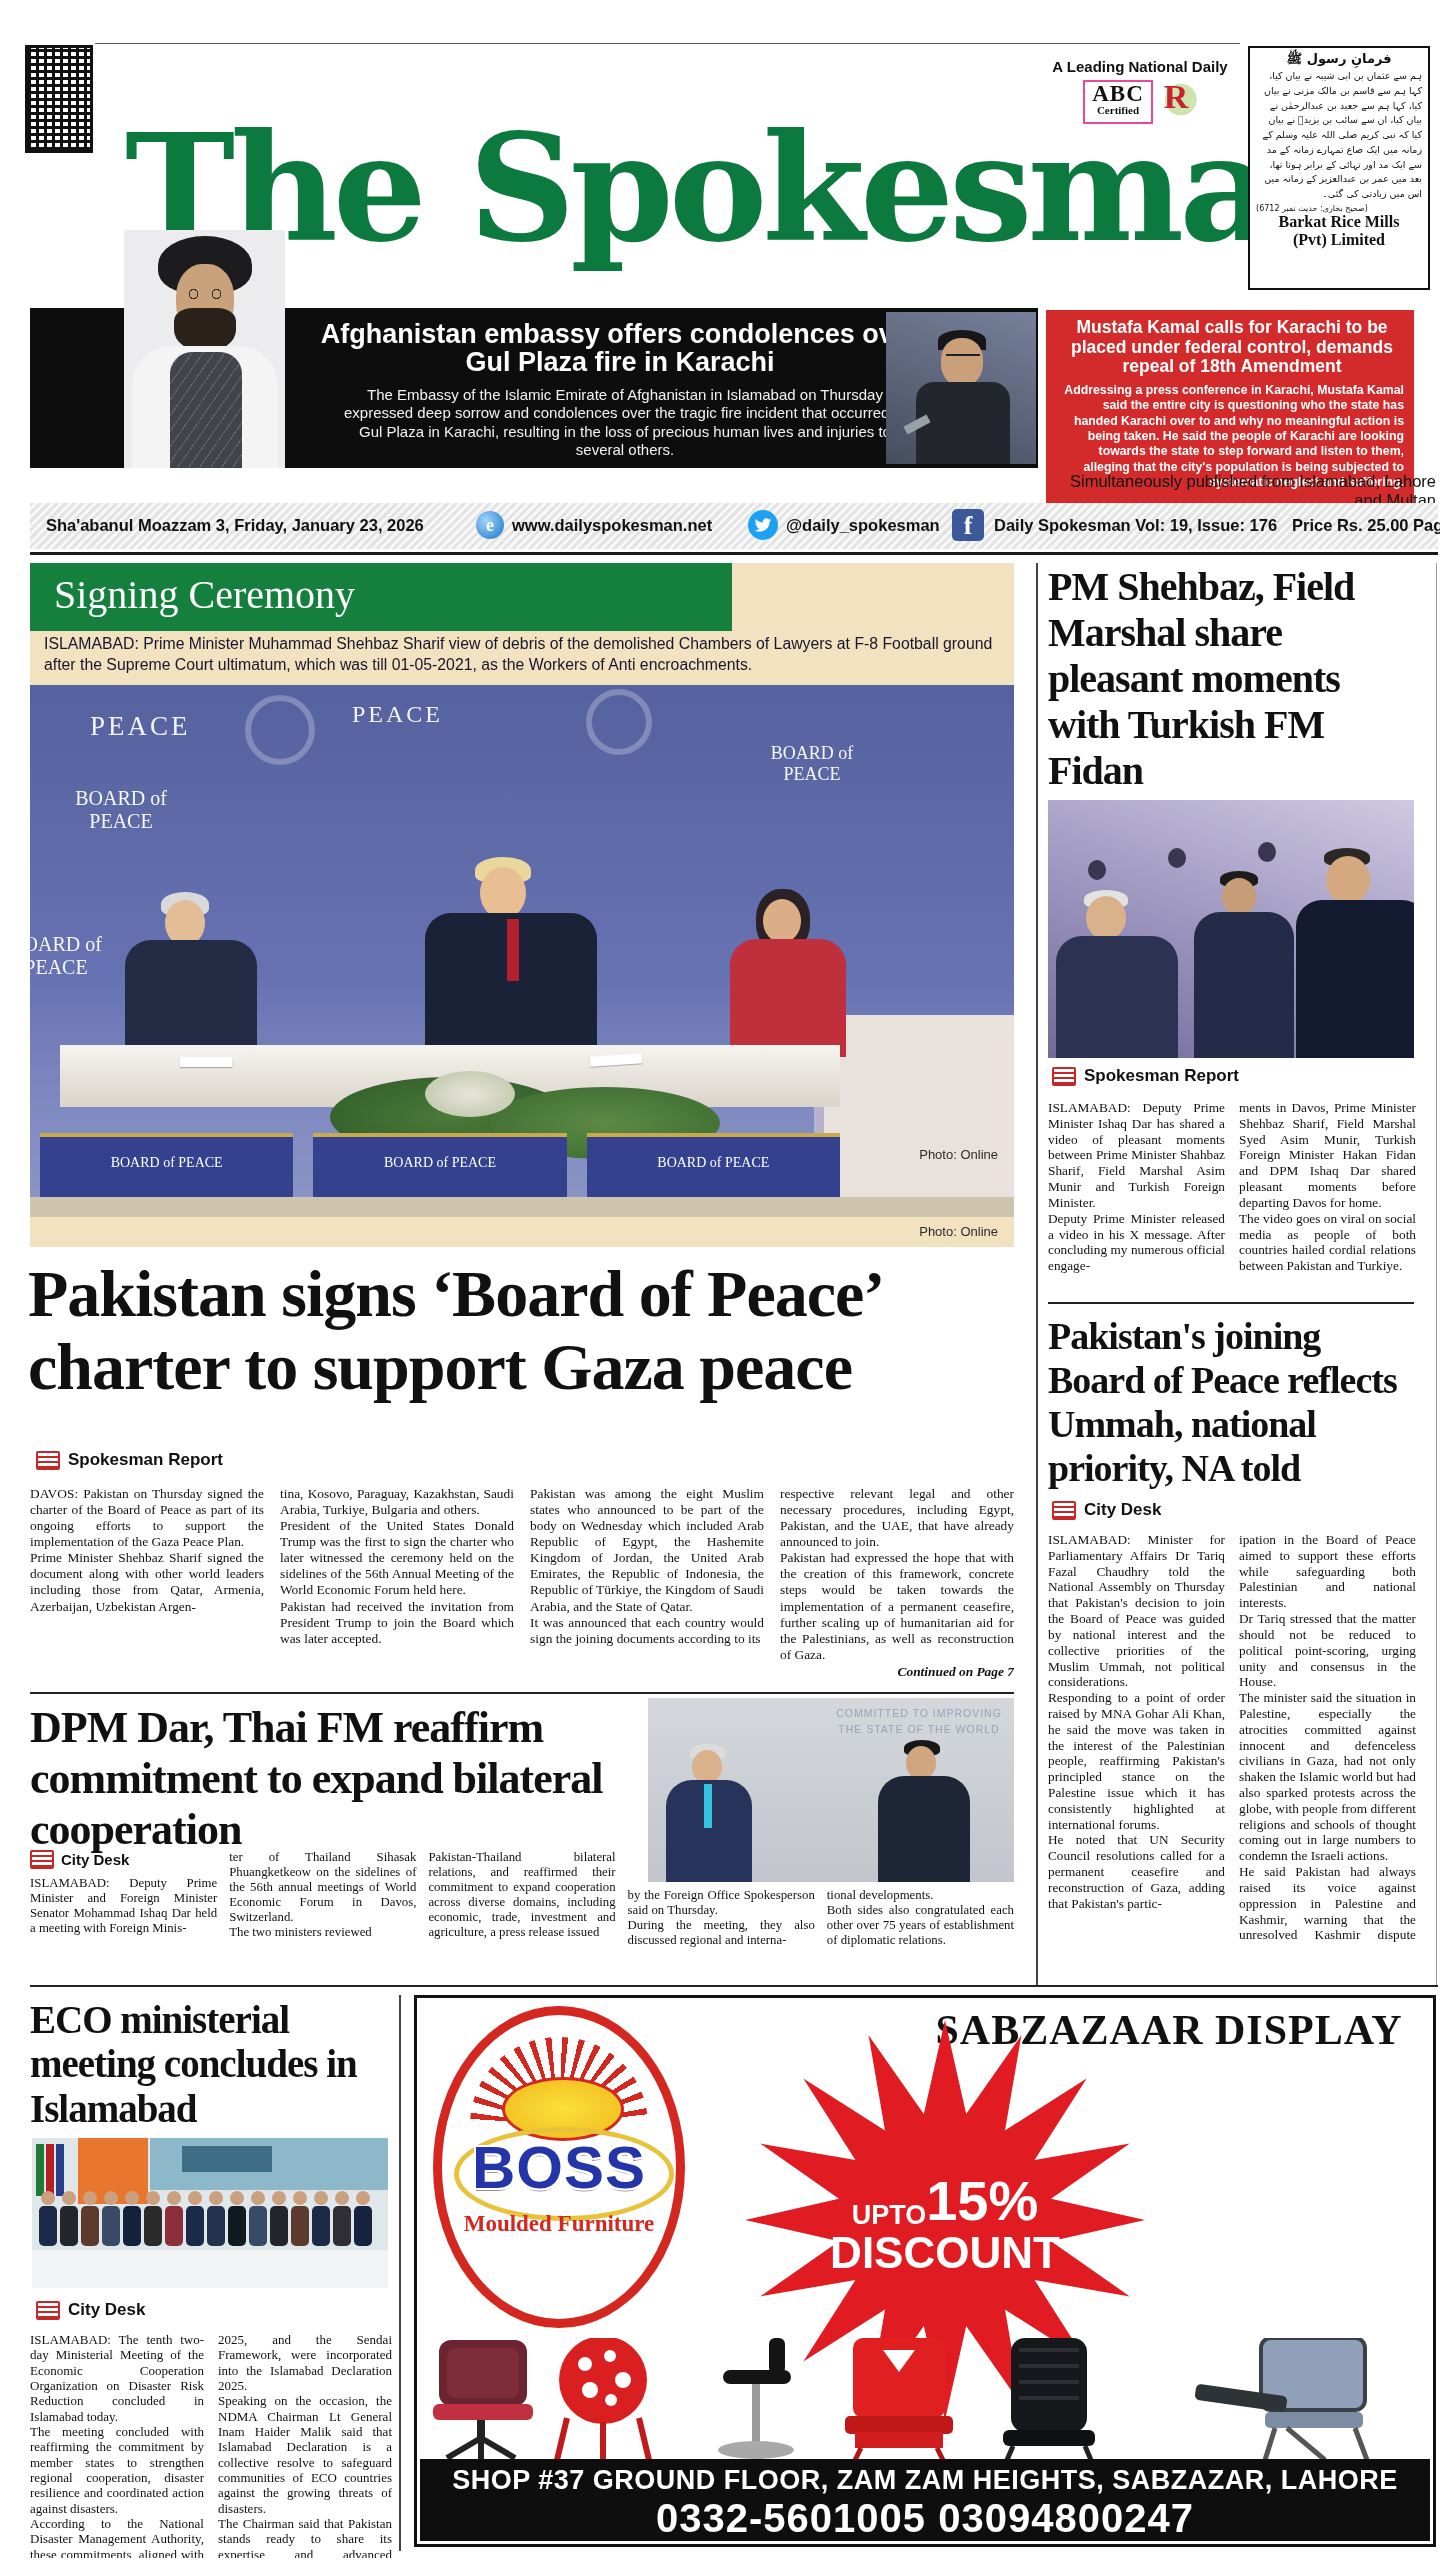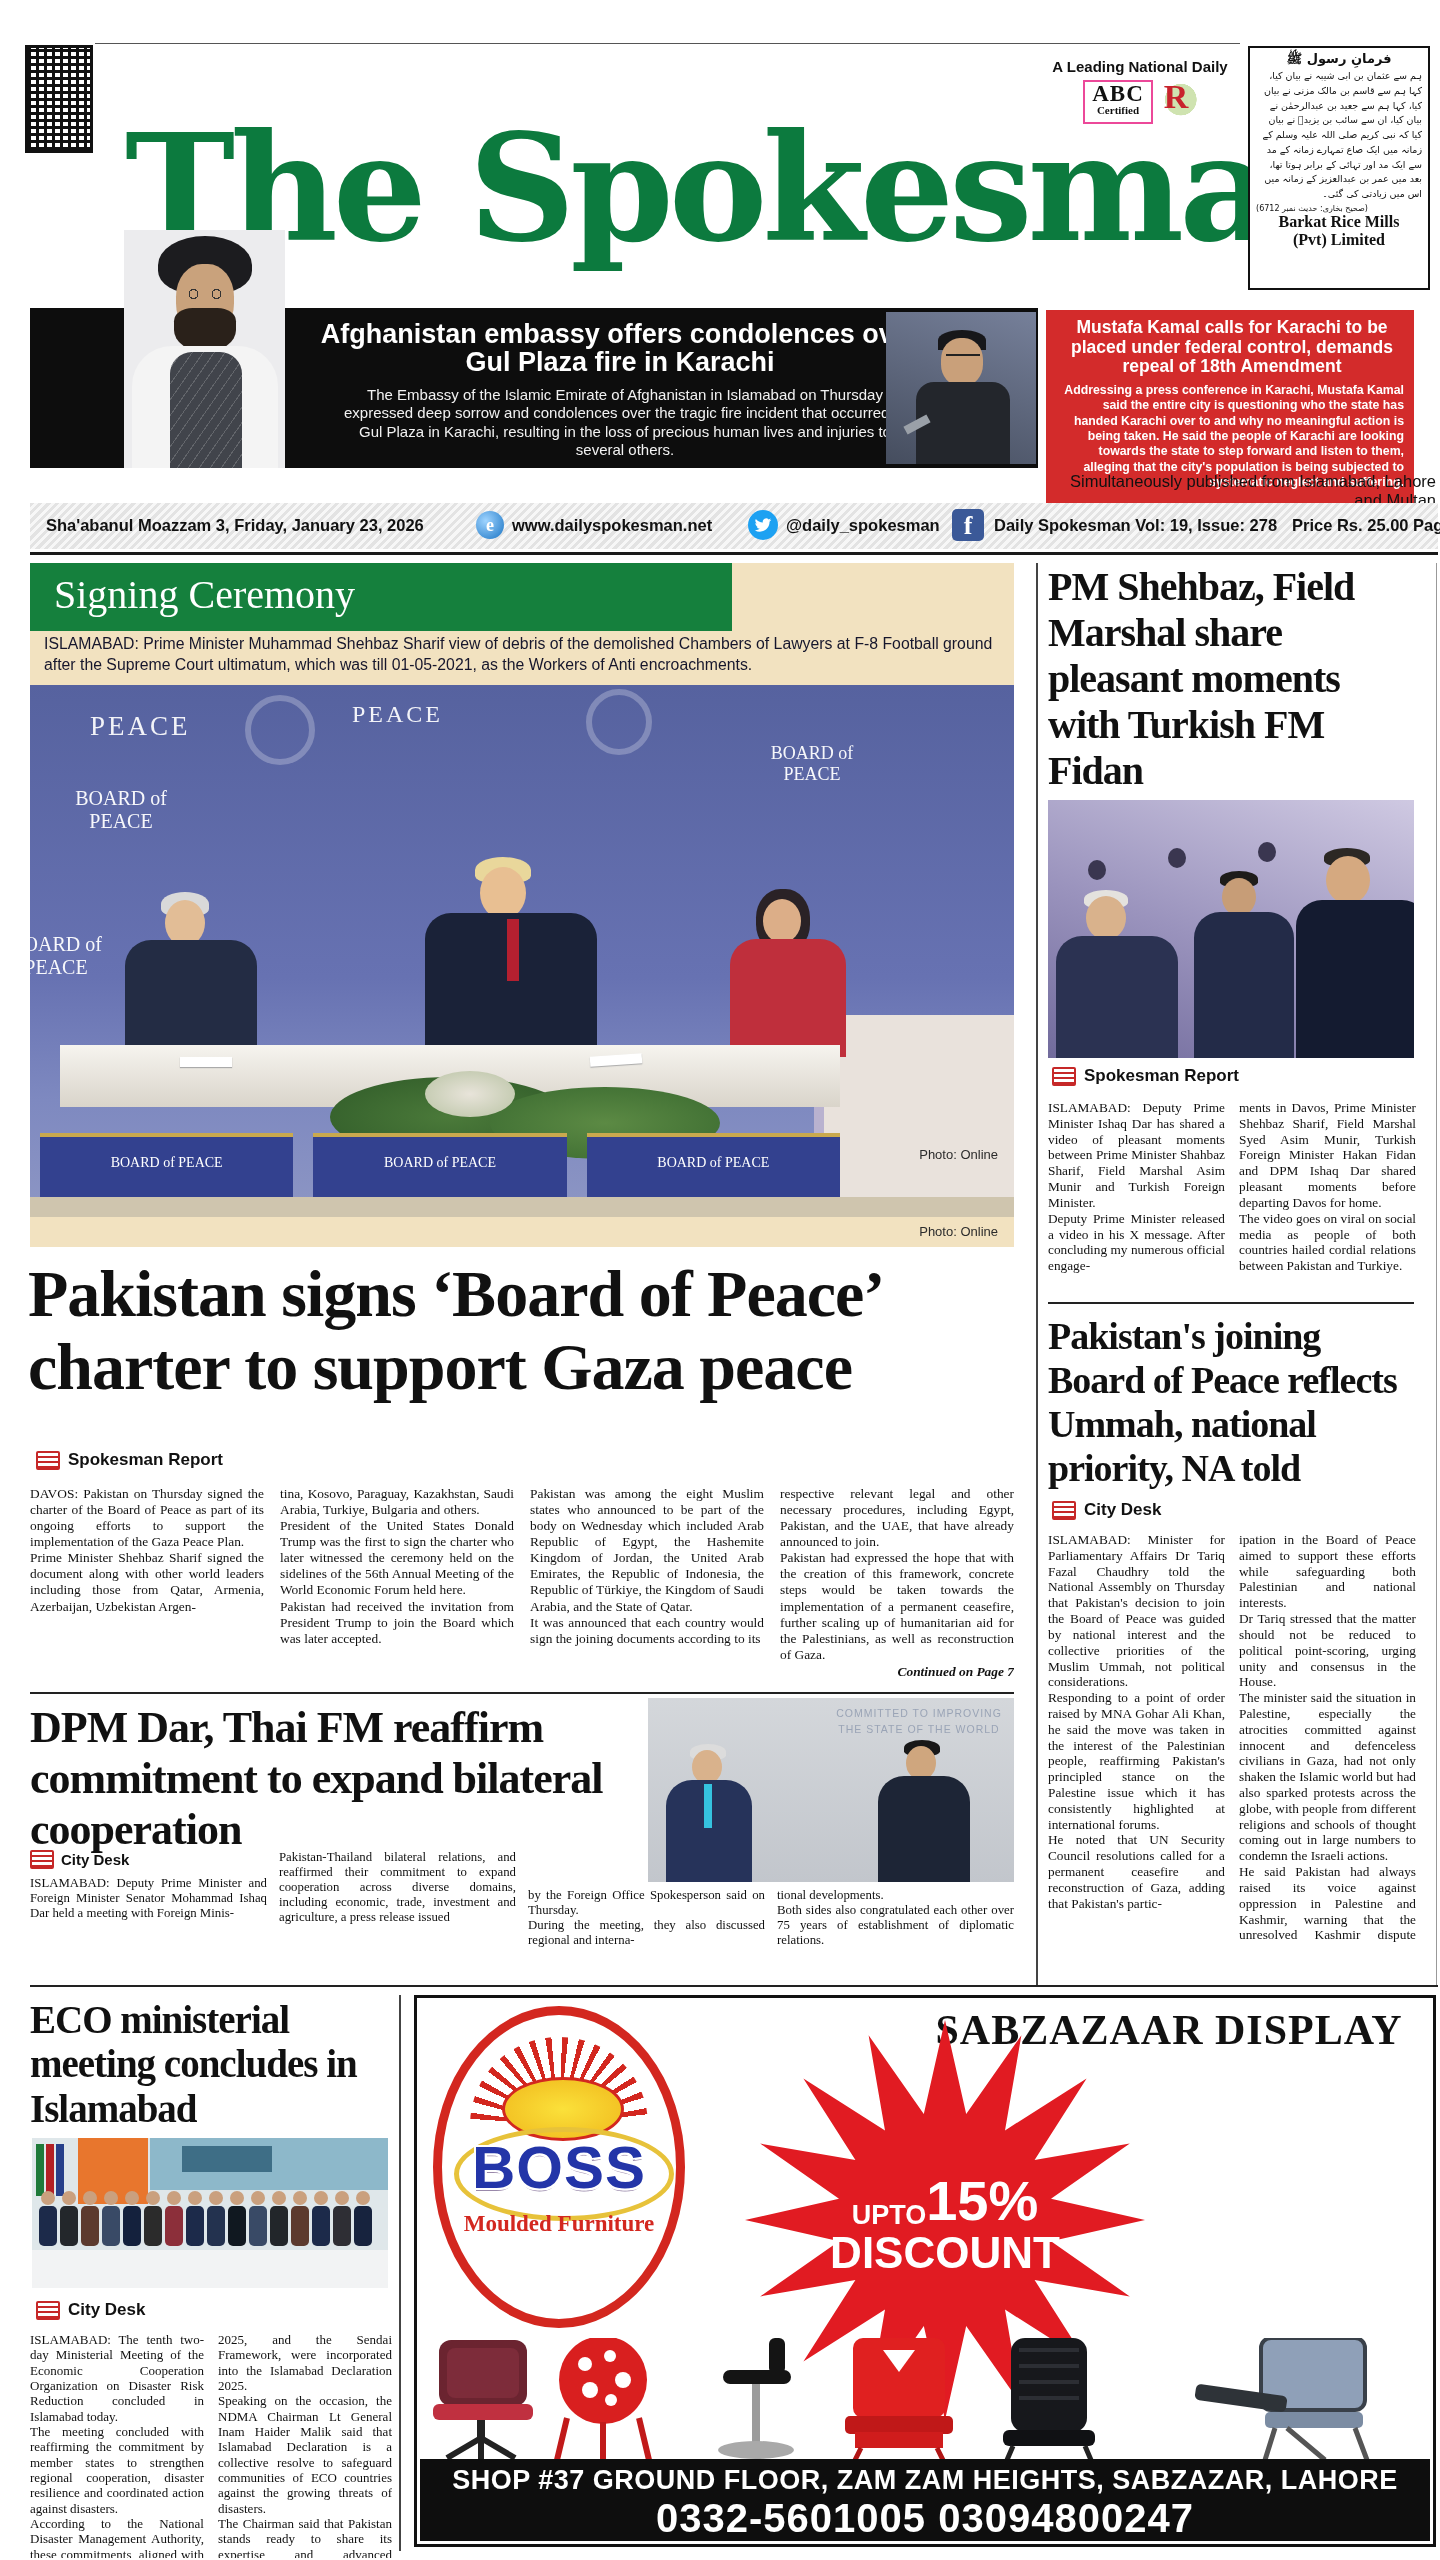--- a/index.html
+++ b/index.html
@@ -285,21 +285,21 @@
     <span class="db-date">Sha'abanul Moazzam 3, Friday, January 23, 2026</span>
     <div class="ico-globe">e</div>
     <span class="db-web">www.dailyspokesman.net</span>
     <div class="ico-tw">
       <svg width="20" height="18" viewBox="0 0 24 24">
           <path fill="#fff" d="M23 5.1c-.8.4-1.7.6-2.6.8a4.5 4.5 0 0 0 2-2.5c-.9.5-1.9.9-2.9 1.1a4.5 4.5 0 0 0-7.7 4.1A12.8 12.8 0 0 1 2.5 3.9a4.5 4.5 0 0 0 1.4 6 4.4 4.4 0 0 1-2-.5v.1a4.5 4.5 0 0 0 3.6 4.4 4.6 4.6 0 0 1-2 .1 4.5 4.5 0 0 0 4.2 3.1A9 9 0 0 1 1 18.9a12.7 12.7 0 0 0 6.9 2c8.3 0 12.8-6.8 12.8-12.8v-.6c.9-.6 1.6-1.4 2.3-2.4z"></path>
         </svg>
     </div>
     <span class="db-tw">@daily_spokesman</span>
     <div class="ico-fb">f</div>
-    <span class="db-issue">Daily Spokesman Vol: 19, Issue: 278</span>
+    <span class="db-issue">Daily Spokesman Vol: 19, Issue: 176</span>
     <span class="db-price">Price Rs. 25.00 Pages 8</span>
   </div>
   <div class="rule-thick"></div>
 
   <div class="v-main"></div>
   <div class="v-right"></div>
 
   <div class="sign-cream"></div>
   <div class="sign-red">Signing Ceremony</div>
   <div class="sign-cap">ISLAMABAD: Prime Minister Muhammad Shehbaz Sharif view of debris of the demolished Chambers of Lawyers at F-8 Football ground after the Supreme Court ultimatum, which was till 01-05-2021, as the Workers of Anti encroachments.</div>
@@ -387,20 +387,22 @@
     </div>
   </div>
   <div class="cols dpm-cols">
     <div style="flex:1">
       <div class="byline-in">
         <div class="by-ico"></div>
         <span>City Desk</span>
       </div>
       <div class="ctext" style="flex:none">ISLAMABAD: Deputy Prime Minister and Foreign Minister Senator Mohammad Ishaq Dar held a meeting with Foreign Minis-</div>
     </div>
+    <div class="ctext">ter of Thailand Sihasak Phuangketkeow on the sidelines of the 56th annual meetings of World Economic Forum in Davos, Switzerland.
+The two ministers reviewed</div>
     <div class="ctext">Pakistan-Thailand bilateral relations, and reaffirmed their commitment to expand cooperation across diverse domains, including economic, trade, investment and agriculture, a press release issued</div>
     <div class="ctext pt">by the Foreign Office Spokesperson said on Thursday.
 During the meeting, they also discussed regional and interna-</div>
     <div class="ctext pt">tional developments.
 Both sides also congratulated each other over 75 years of establishment of diplomatic relations.</div>
   </div>
   <div class="hr-full"></div>
   <div class="v-eco"></div>
 
   <div class="eco-hl">ECO ministerial meeting concludes in Islamabad</div>

